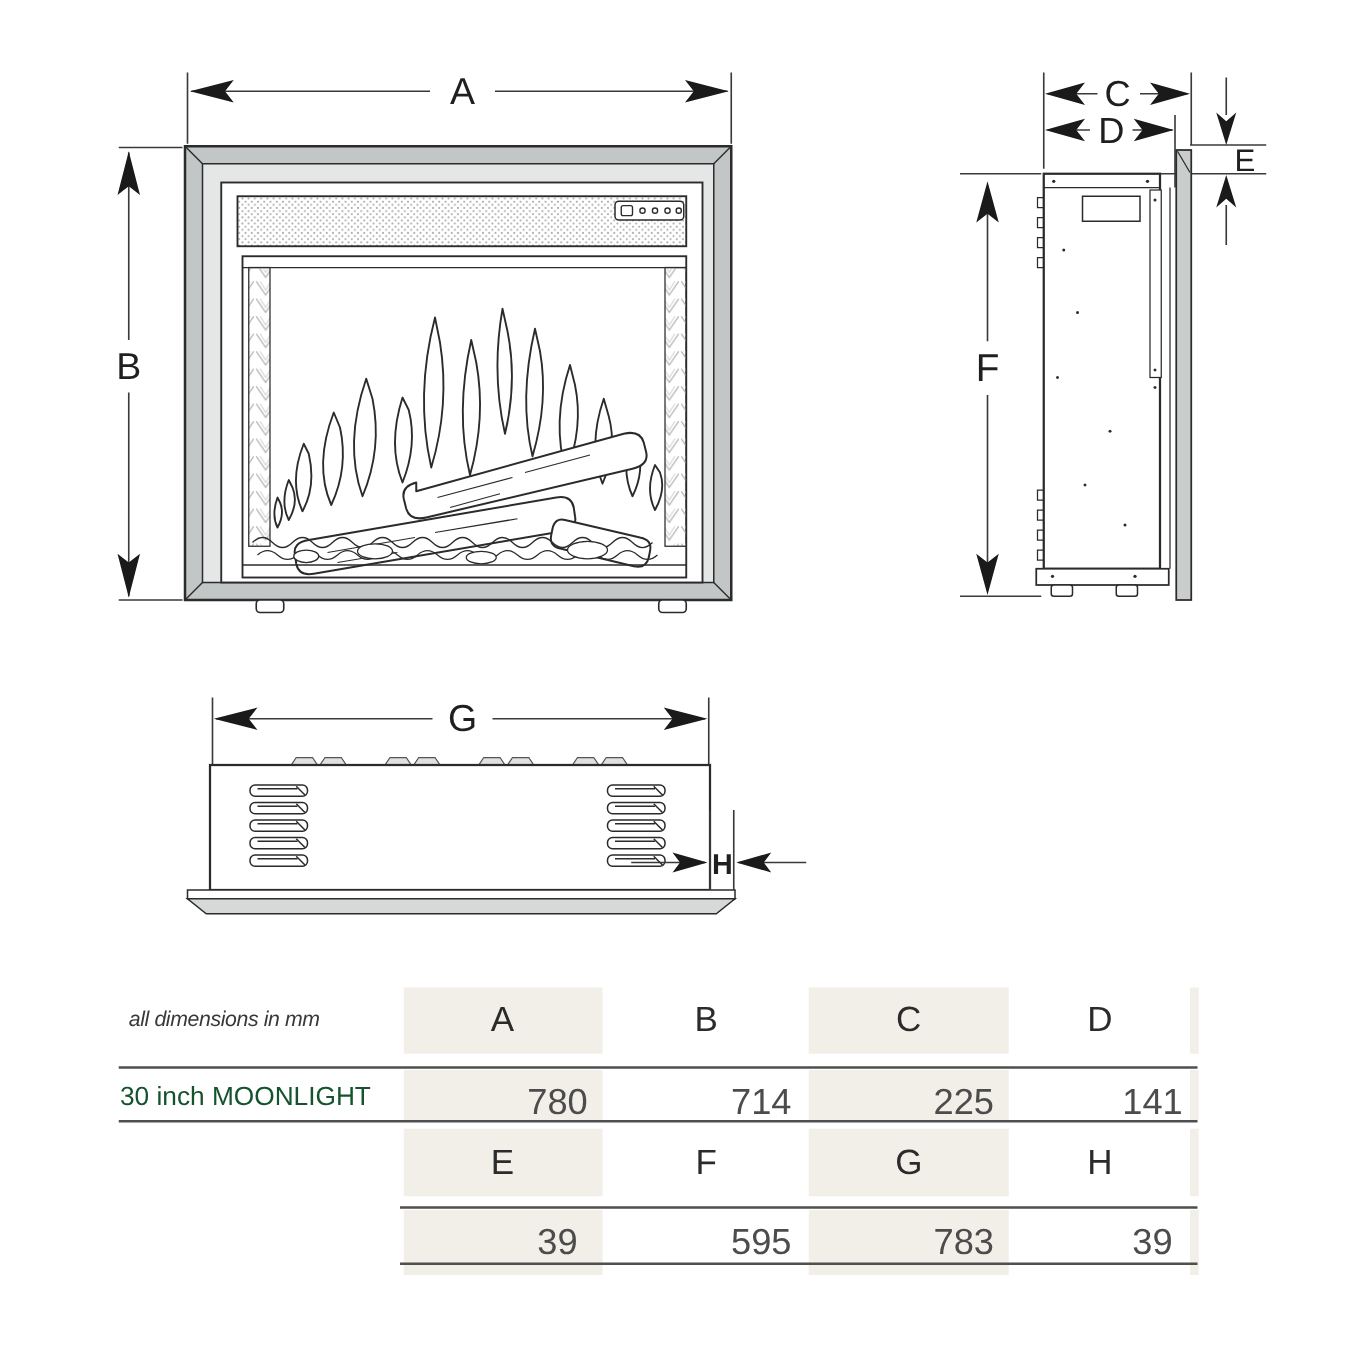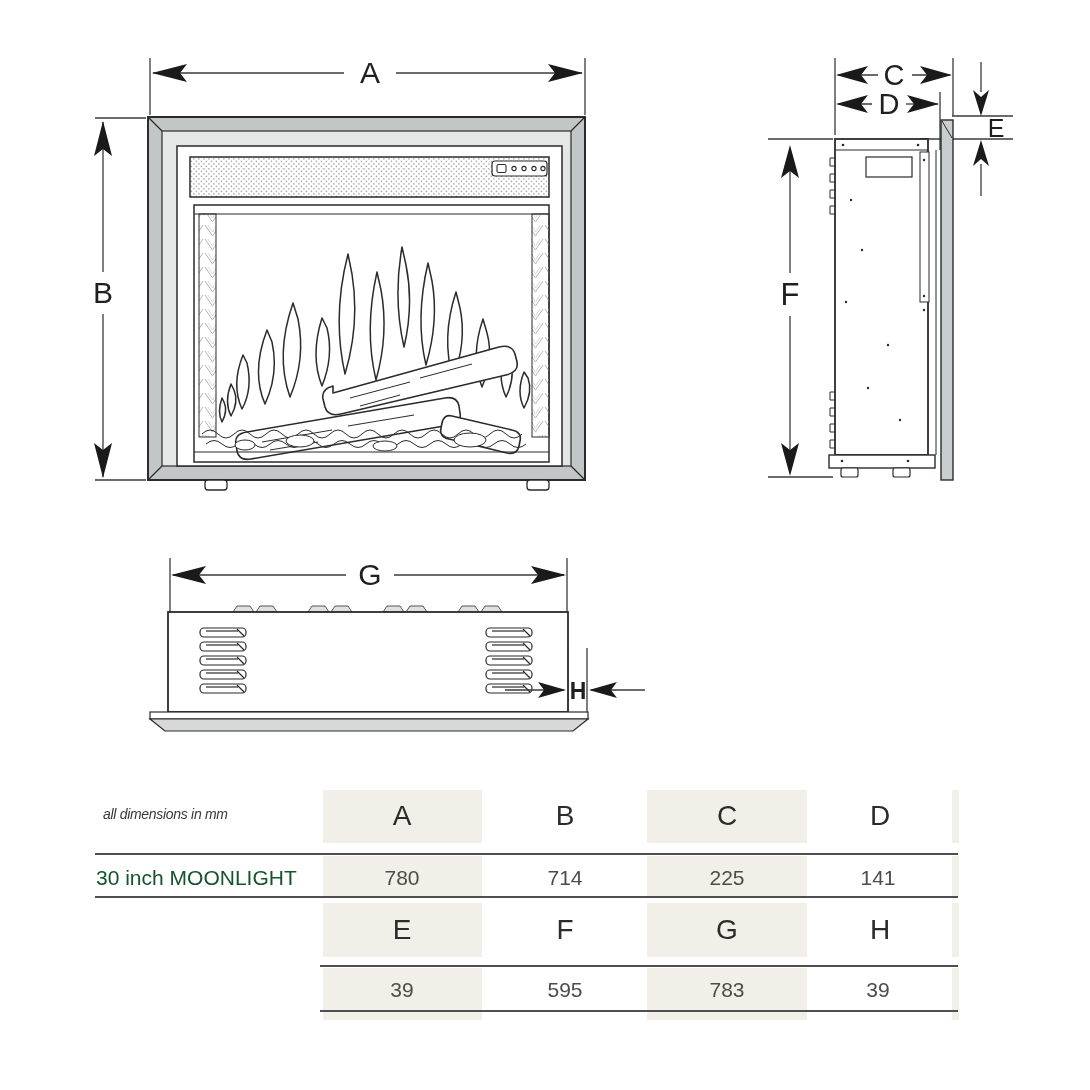--- a/index.html
+++ b/index.html
@@ -6,23 +6,23 @@
   .canvas{position:relative;width:1090px;height:1090px;background:#ffffff;overflow:hidden;
           font-family:"Liberation Sans", sans-serif;}
   .view{position:absolute;}
   svg text{font-family:"Liberation Sans", sans-serif;fill:#1f1f1f;}
   
   .tbl{position:absolute;left:0;top:0;width:1090px;height:1090px;}
   .hl{position:absolute;background:#f2efe8;}
   .tline{position:absolute;height:2px;background:#4f4f4f;}
   .cell{position:absolute;transform:translateX(-50%);color:#2e2e2e;white-space:nowrap;}
   .hdr{font-size:28px;color:#2b2b2b;}
-  .val{font-size:21px;color:#4c4c4c;}
+  .val{font-size:29px;color:#4c4c4c;margin-left:44px;}
   .lbl{position:absolute;transform:none;font-size:21px;color:#14532d;white-space:nowrap;}
-  .note{position:absolute;font-style:italic;font-size:14px;color:#383838;letter-spacing:-0.3px;}
+  .note{position:absolute;font-style:italic;font-size:17px;color:#383838;letter-spacing:-0.3px;}
 </style>
 </head>
 <body>
 
 <div class="canvas">
 
   <svg class="view" style="left:80px;top:40px" width="520" height="470" viewBox="80 40 520 470">
     <defs>
       <pattern id="dots" width="5" height="5" patternUnits="userSpaceOnUse">
         <rect width="5" height="5" fill="#ffffff"></rect>

